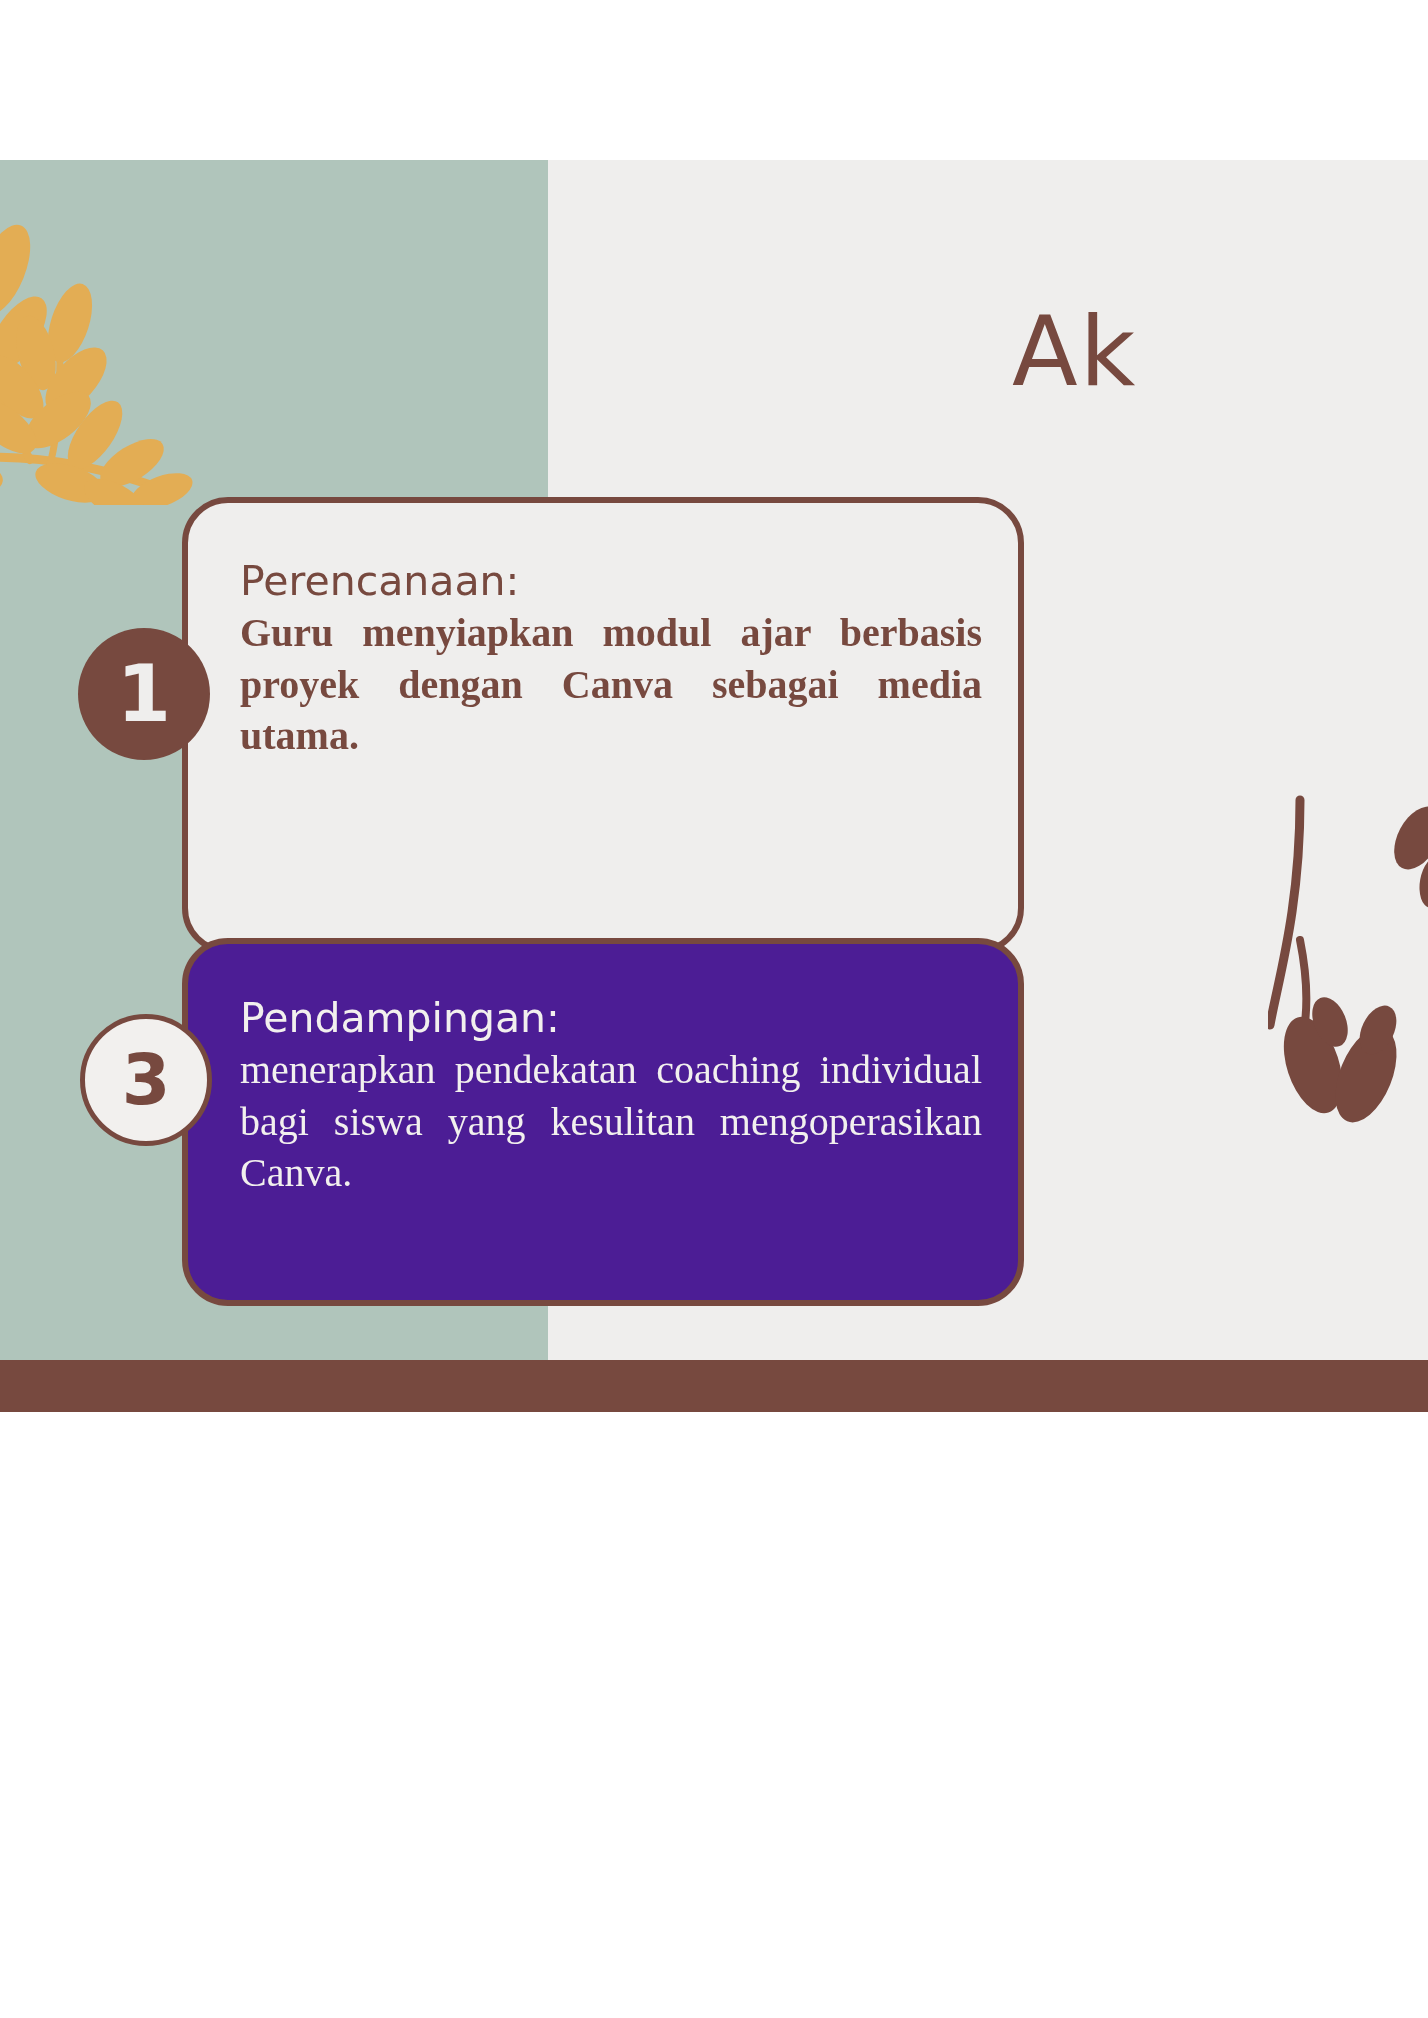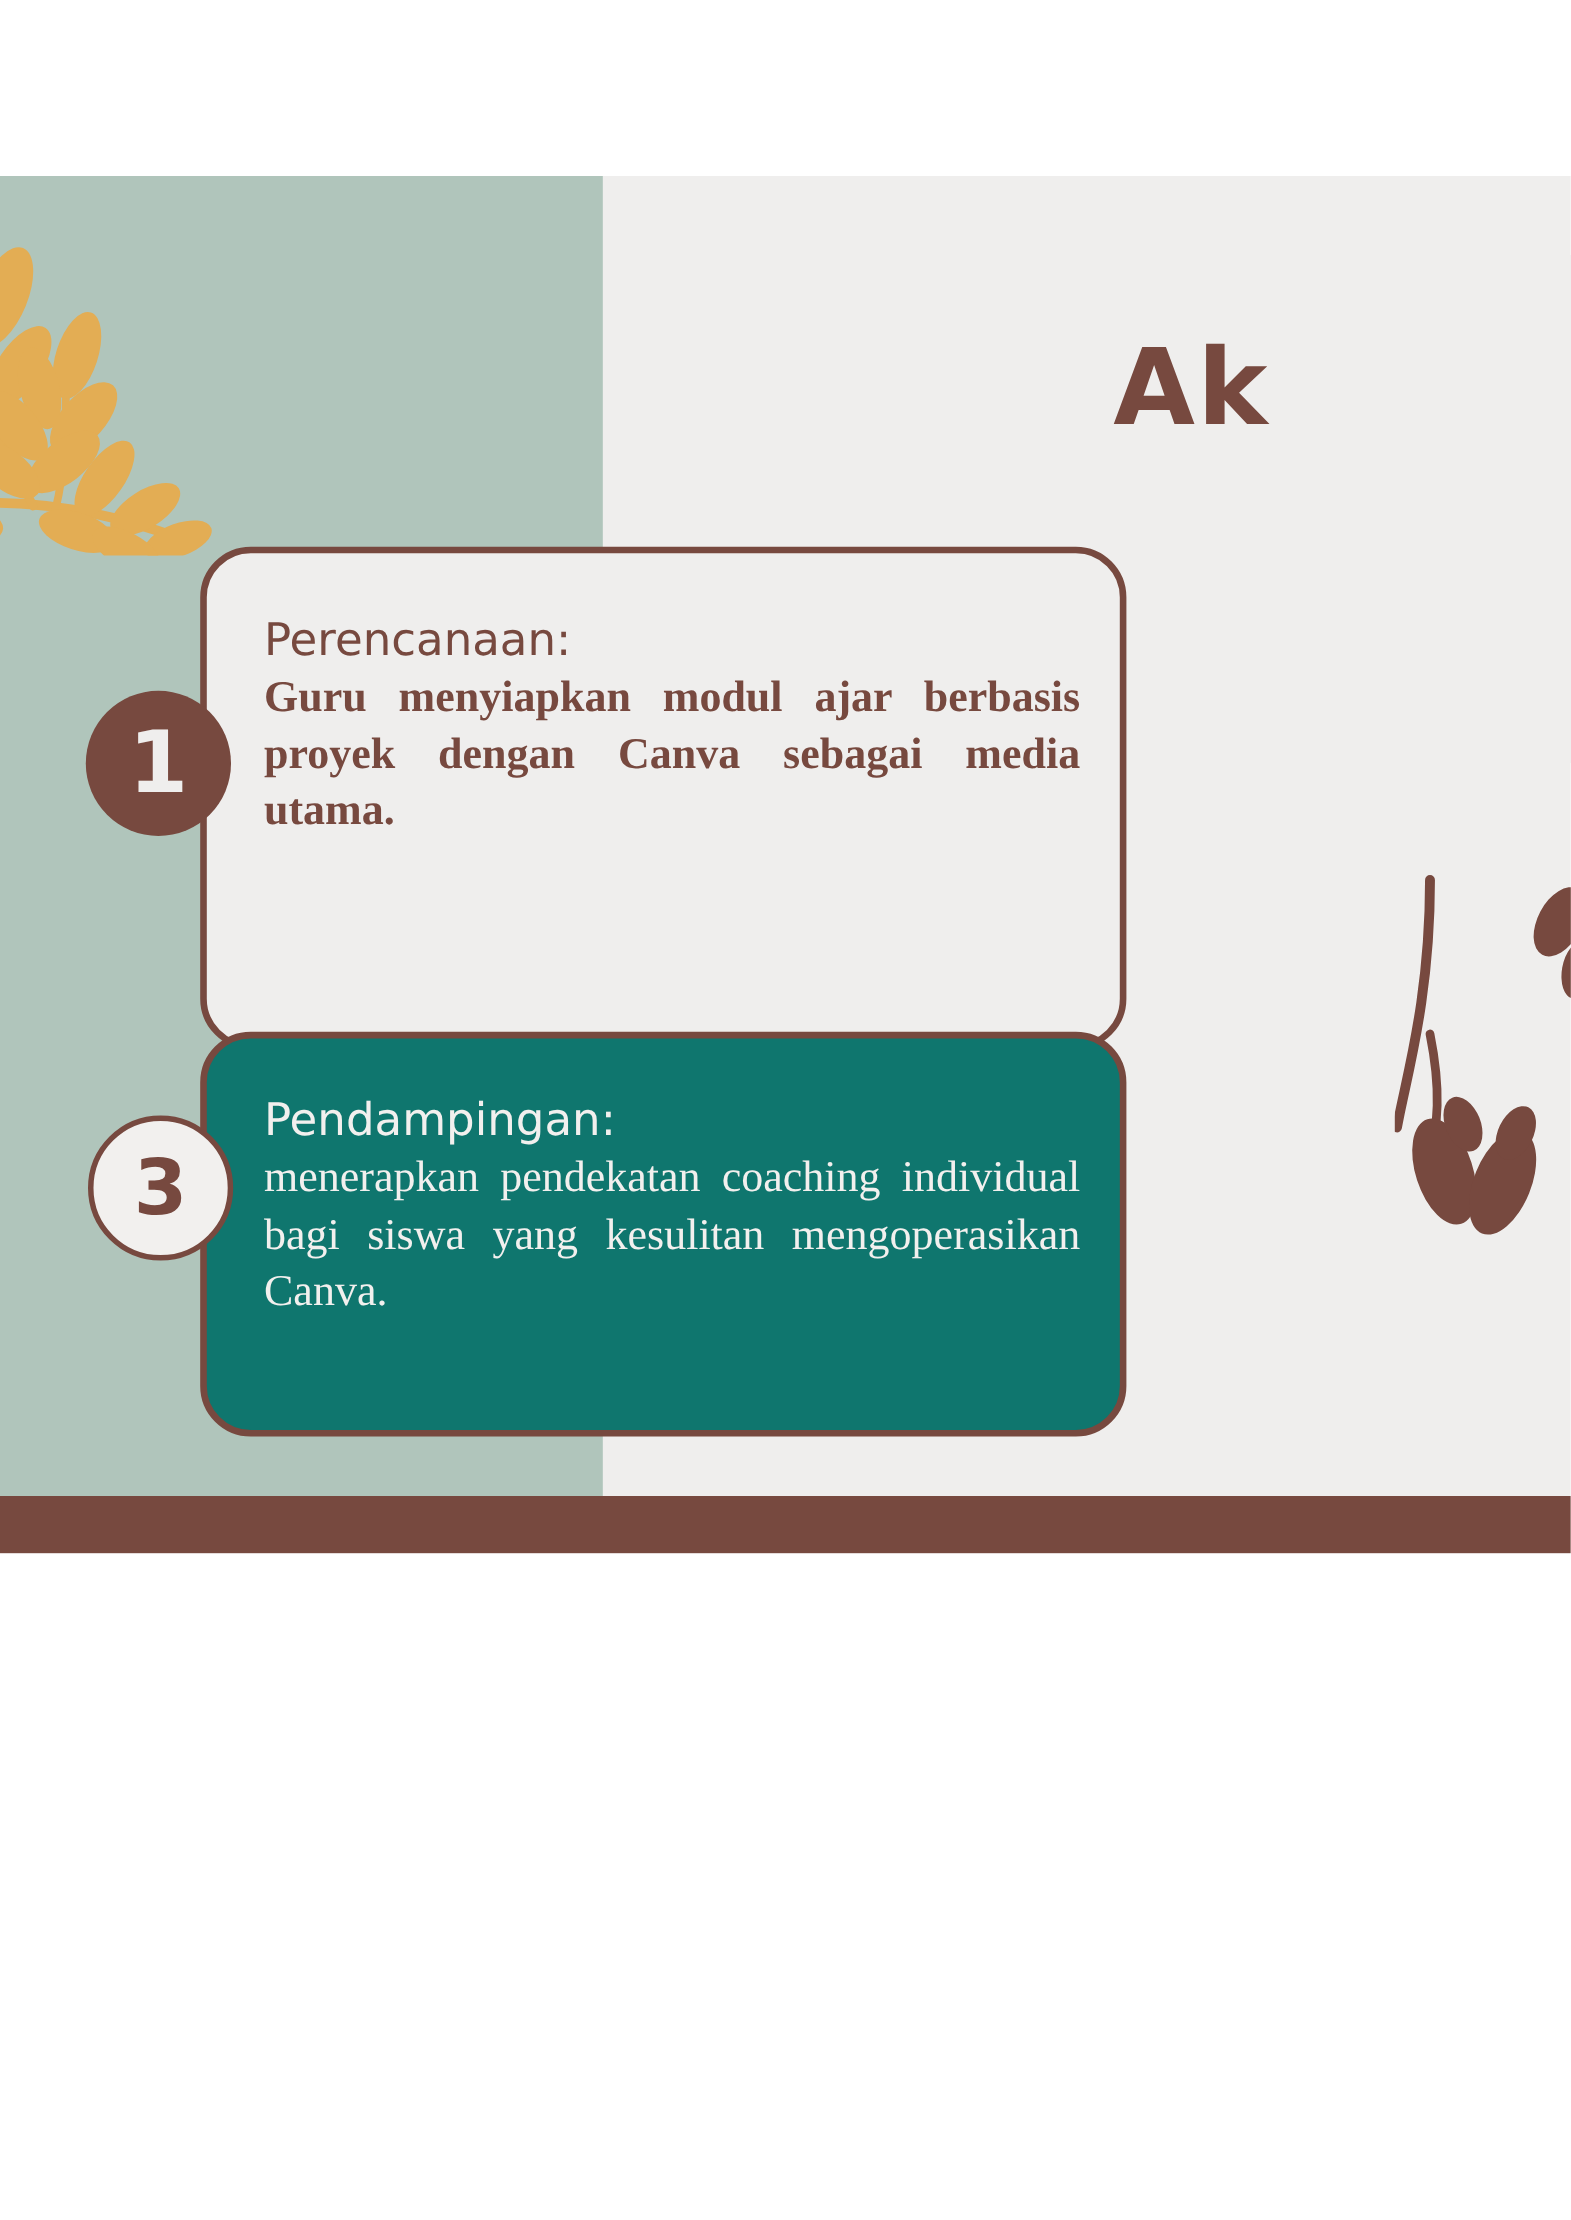--- a/index.html
+++ b/index.html
@@ -45,41 +45,41 @@
     position:absolute;
     left:1268px; top:790px;
     width:170px; height:400px;
   }
   
   .headline{
     position:absolute;
     left:1012px; top:296px;
     font-family:"DejaVu Sans", sans-serif;
     font-size:96px;
-    font-weight:700;
+    font-weight:400;
     letter-spacing:2px;
     color:#77493f;
     white-space:nowrap;
   }
   
   .card{
     position:absolute;
     box-sizing:border-box;
     border-radius:46px;
   }
   .card-1{
     left:182px; top:497px;
     width:842px; height:457px;
     background:#efeeed;
     border:6px solid #77493f;
   }
   .card-2{
     left:182px; top:938px;
     width:842px; height:368px;
-    background:#0f766e;
+    background:#4c1d95;
     border:6px solid #77493f;
   }
   .card-body{
     position:absolute;
     left:52px; top:48px;
     width:742px;
   }
   .card-1 .card-body{ top:54px; }
   .card-2 .card-body{ top:50px; }
 

